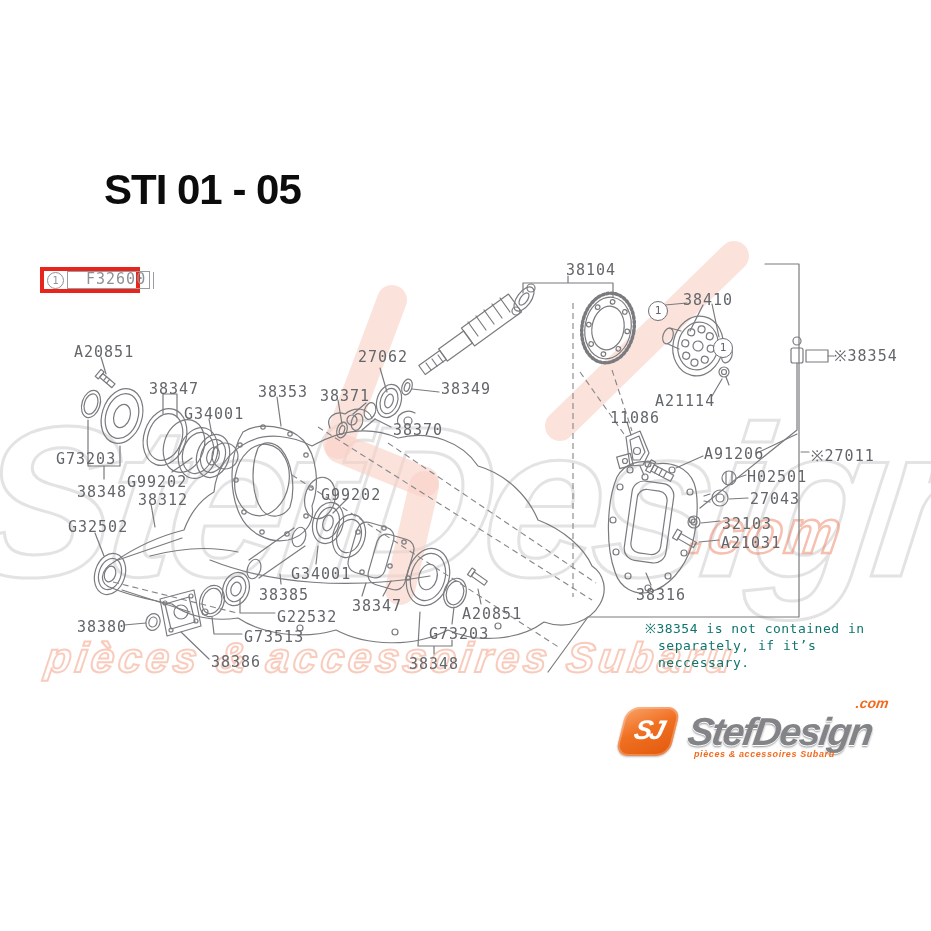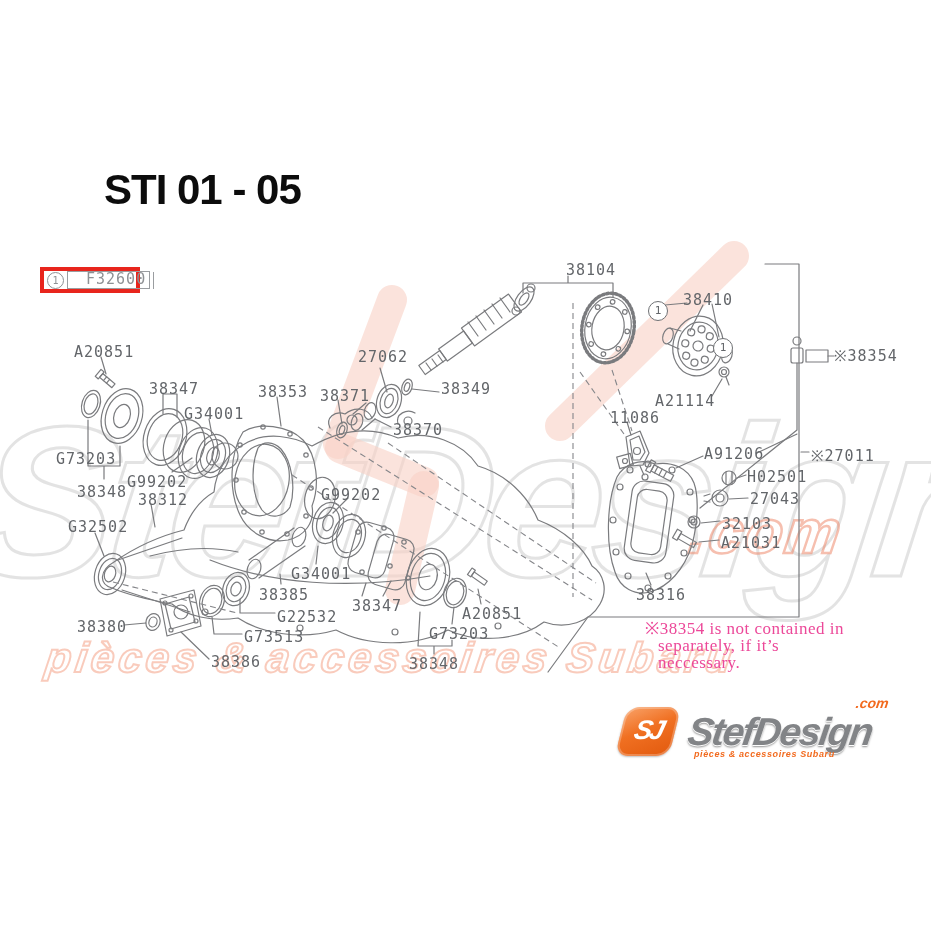--- a/index.html
+++ b/index.html
@@ -15,21 +15,21 @@
   .stamp-circle{width:15px;height:15px;border:1.3px solid #8e9194;border-radius:50%;
                 color:#8e9194;font-size:10px;line-height:15px;text-align:center;flex:0 0 auto;}
   .stamp-code{border:1.3px solid #9a9da0;color:#8e9194;font-size:15px;letter-spacing:1px;
               padding:0 3px 1px 18px;line-height:15px;}
   .stamp-tick{width:3px;height:17px;border-left:1.3px solid #9a9da0;}
   
   .lbl{position:absolute;font-size:15px;color:#63666a;letter-spacing:1px;white-space:nowrap;}
   .callout{position:absolute;width:18px;height:18px;border:1.2px solid #6f7174;border-radius:50%;
            color:#63666a;font-size:11px;line-height:18px;text-align:center;background:#fff;}
   
-  .note{left:645px;top:620px;width:250px;font-size:17px;color:#ec4899;letter-spacing:.5px;line-height:17px;font-family:Liberation Serif, serif;}
+  .note{left:645px;top:620px;width:250px;font-size:13px;color:#0f766e;letter-spacing:.5px;line-height:17px;}
   .note div{padding-left:13px;}
   .note div:first-child{padding-left:0;}
   
   .wm{pointer-events:none;white-space:nowrap;font-style:italic;font-family:"Liberation Sans",sans-serif;}
   .wm-name{left:-25px;top:378px;font-size:215px;font-weight:800;letter-spacing:-10px;
            transform:skewX(-7deg);color:transparent;-webkit-text-stroke:3px rgba(173,173,173,.34);}
   .wm-com{left:690px;top:496px;font-size:62px;font-weight:800;transform:skewX(-8deg);
           color:transparent;-webkit-text-stroke:2.5px rgba(238,128,96,.5);letter-spacing:2px;}
   .wm-tag{left:46px;top:634px;font-size:42px;font-weight:700;transform:skewX(-8deg);letter-spacing:4px;
           color:transparent;-webkit-text-stroke:2px rgba(242,146,114,.48);}

